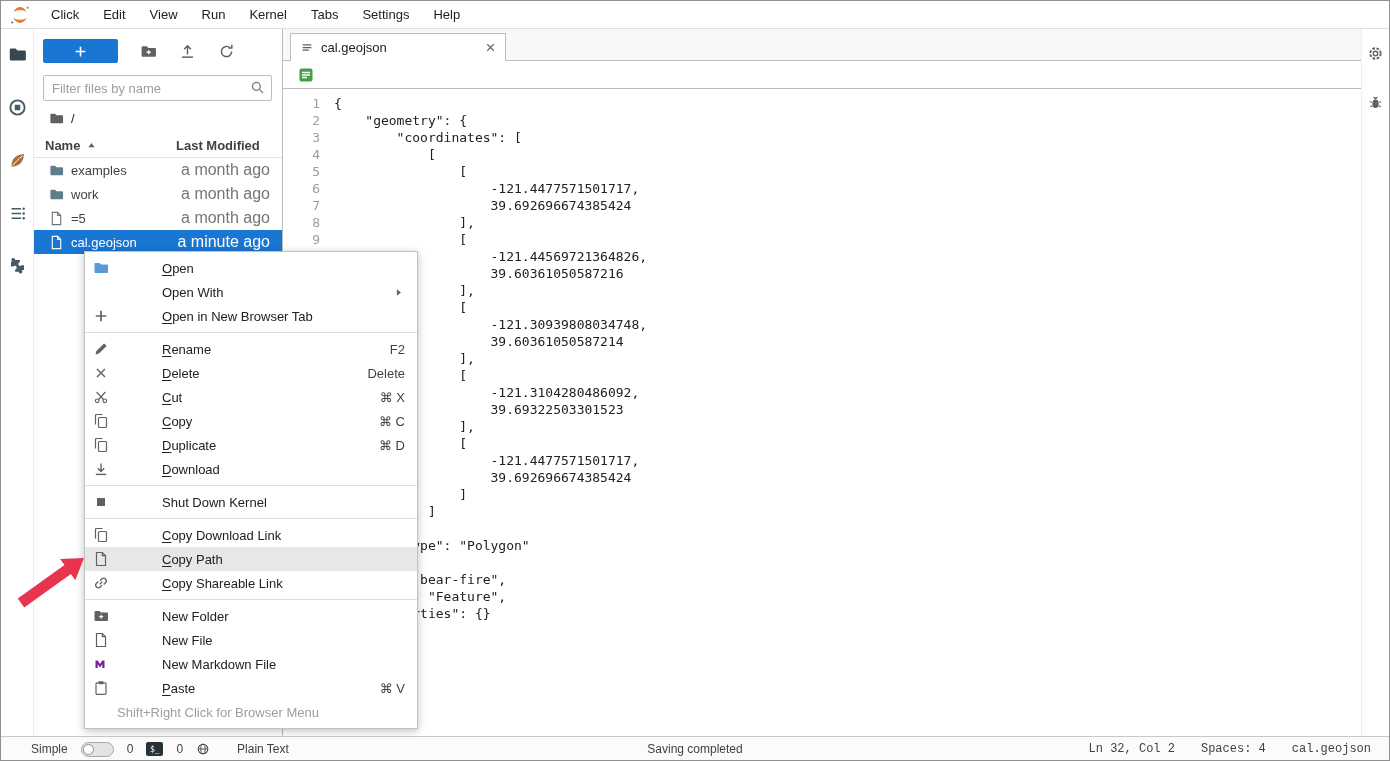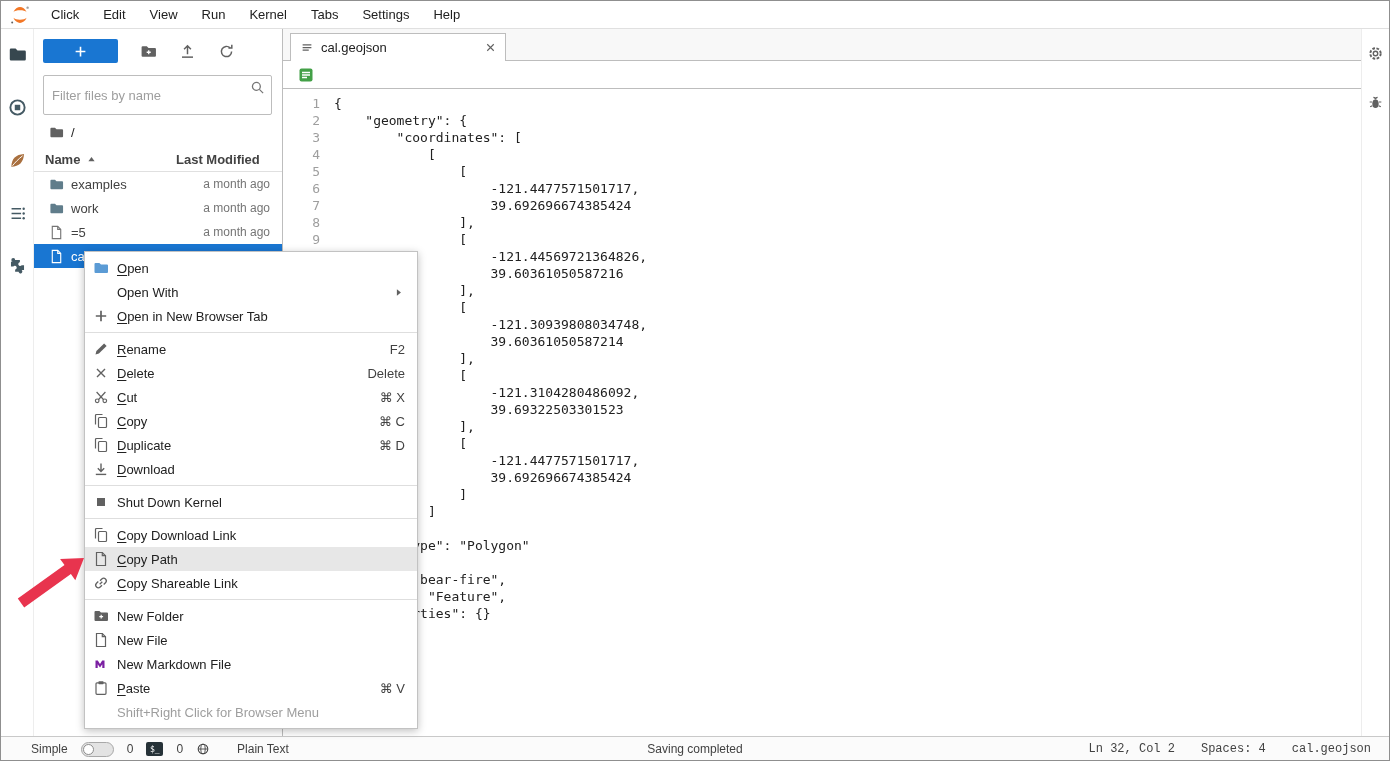--- a/index.html
+++ b/index.html
@@ -19,35 +19,35 @@
   #main { display: flex; height: 707px; }
   #activitybar { width: 33px; border-right: 1px solid #ededed; display: flex; flex-direction: column; align-items: center; padding-top: 16px; gap: 34px; background: #fff; }
   .act-item { width: 19px; height: 19px; }
   
   #filebrowser { width: 249px; border-right: 1px solid #bdbdbd; background: #fff; display: flex; flex-direction: column; padding-top: 8px; }
   #fb-toolbar { display: flex; align-items: center; padding: 0 10px 0 9px; height: 28px; gap: 22px; }
   #new-launcher { width: 75px; height: 24px; background: var(--brand); border: none; border-radius: 2px; display: flex; align-items: center; justify-content: center; color: #fff; cursor: pointer; }
   #new-launcher .icon { width: 15px; height: 15px; color: #fff; }
   .tb-icon { width: 17px; height: 17px; color: #616161; cursor: pointer; }
   #fb-search { margin: 10px 10px 0 9px; position: relative; }
-  #fb-search input { width: 100%; height: 40px; border: 1px solid #bdbdbd; border-radius: 2px; padding: 0 26px 0 8px; font-family: "Liberation Sans", sans-serif; font-size: 13px; color: #212121; outline: none; }
+  #fb-search input { width: 100%; height: 26px; border: 1px solid #bdbdbd; border-radius: 2px; padding: 0 26px 0 8px; font-family: "Liberation Sans", sans-serif; font-size: 13px; color: #212121; outline: none; }
   #fb-search input::placeholder { color: #9e9e9e; }
   #fb-search .icon { position: absolute; right: 7px; top: 5px; width: 15px; height: 15px; color: #757575; }
   #breadcrumb { display: flex; align-items: center; gap: 7px; padding: 10px 10px 8px 15px; }
   #breadcrumb .icon { width: 15px; height: 15px; color: #616161; }
   #fb-header { display: flex; align-items: center; height: 24px; border-bottom: 1px solid #e0e0e0; padding-left: 11px; font-weight: 600; color: #424242; }
   #fb-header .col-name { display: flex; align-items: center; gap: 6px; flex: 1; }
   #fb-header .icon { width: 11px; height: 11px; color: #616161; }
   #fb-header .col-mod { width: 110px; padding-left: 4px; }
   .frow { display: flex; align-items: center; height: 24px; padding-left: 15px; cursor: pointer; }
   .frow .icon { width: 15px; height: 15px; margin-right: 7px; }
   .icon.i-folder { color: var(--folder); }
   .icon.i-file { color: #757575; }
   .fname { flex: 1; color: #424242; }
-  .fdate { width: 110px; text-align: right; padding-right: 12px; color: #757575; font-size: 12px; }
+  .fdate { width: 110px; text-align: right; padding-right: 12px; color: #757575; font-size: 16px; }
   .frow.selected { background: var(--brand); }
   .frow.selected .fname, .frow.selected .fdate { color: #fff; }
   .frow.selected .icon { color: #fff; }
   
   #editorarea { flex: 1; display: flex; flex-direction: column; background: #fff; min-width: 0; }
   #tabbar { height: 32px; background: #f8f8f8; border-bottom: 1px solid #bdbdbd; display: flex; align-items: flex-end; padding-left: 7px; }
   .tab { height: 28px; width: 216px; background: #fff; border: 1px solid #bdbdbd; border-bottom: none; margin-bottom: -1px; display: flex; align-items: center; padding: 0 8px 0 9px; gap: 7px; }
   .tab .icon { width: 14px; height: 14px; color: #616161; }
   .tab .tab-close { margin-left: auto; width: 13px; height: 13px; color: #616161; cursor: pointer; }
   #ed-toolbar { height: 28px; border-bottom: 1px solid #bdbdbd; display: flex; align-items: center; padding-left: 15px; }
@@ -63,21 +63,21 @@
   #statusbar { height: 25px; border-top: 1px solid #c9c9c9; background: #fbfbfb; display: flex; align-items: center; padding: 0 18px 0 30px; font-size: 12px; color: #424242; position: relative; }
   #sb-left { display: flex; align-items: center; gap: 13px; }
   #sb-center { position: absolute; left: 0; right: 0; text-align: center; pointer-events: none; }
   #sb-right { margin-left: auto; display: flex; align-items: center; gap: 26px; font-family: Liberation Mono, monospace; }
   .toggle { width: 33px; height: 15px; border-radius: 8px; background: #e3e3e3; border: 1px solid #a8a8a8; position: relative; cursor: pointer; }
   .toggle .knob { position: absolute; left: 1px; top: 1px; width: 11px; height: 11px; border-radius: 50%; background: #fff; border: 1px solid #8d8d8d; }
   .badge-term { width: 17px; height: 14px; background: #263238; border-radius: 2px; color: #fff; font-family: "DejaVu Sans Mono", monospace; font-size: 8px; display: flex; align-items: center; justify-content: center; }
   #sb-left .icon { width: 14px; height: 14px; color: #424242; }
   
   #context-menu { position: absolute; left: 83px; top: 250px; width: 334px; background: #fff; border: 1px solid #c2c2c2; box-shadow: 0 2px 8px rgba(0,0,0,.25); padding: 4px 0; z-index: 50; }
-  .cm-item { height: 24px; display: flex; align-items: center; padding: 0 12px 0 8px; cursor: pointer; }
+  .cm-item { height: 24px; display: flex; align-items: center; padding: 0 12px 0 8px; cursor: pointer; gap: 45px; }
   .cm-item.hl { background: #e7e7e7; }
   .cm-item .icon { width: 16px; height: 16px; margin-right: 8px; color: var(--icon); flex-shrink: 0; }
   .cm-label { flex: 1; color: #212121; }
   .cm-label u { text-decoration: underline; text-underline-offset: 2px; }
   .cm-sc { color: #424242; }
   .cm-caret { width: 13px; height: 13px; color: #616161; }
   .cm-div { height: 1px; background: #dedede; margin: 4px 0; }
   .cm-hint { height: 24px; display: flex; align-items: center; padding-left: 32px; color: #9e9e9e; }
   
   #red-arrow { position: absolute; left: 14px; top: 540px; z-index: 60; pointer-events: none; }

